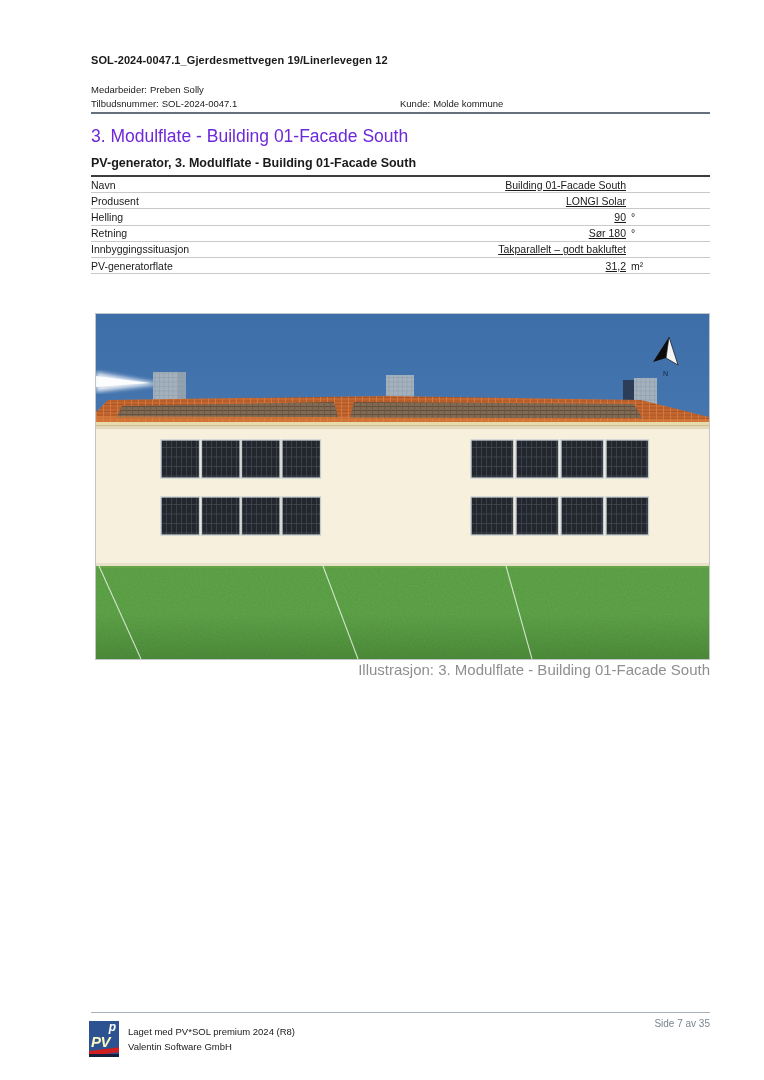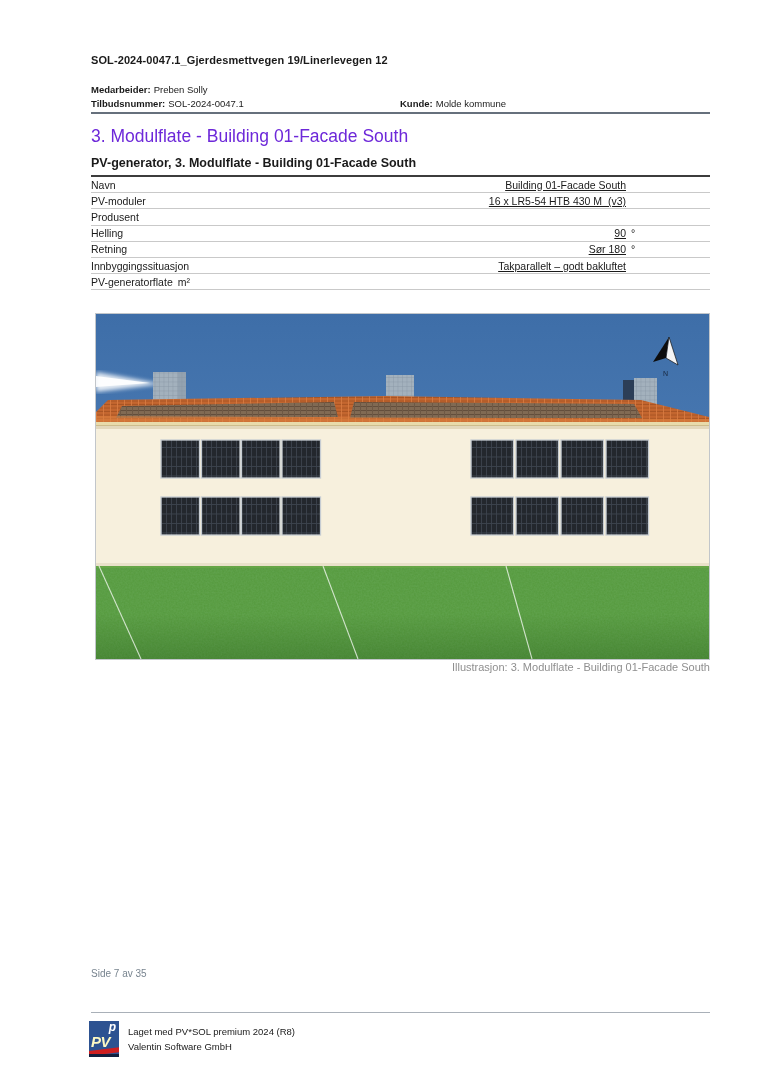--- a/index.html
+++ b/index.html
@@ -7,21 +7,21 @@
     position:relative; width:764px; height:1080px; margin:0 auto;
     background:#ffffff; overflow:hidden;
     font-family:"Liberation Sans", sans-serif; color:#1a1a1a;
   }
   .content { position:absolute; left:91px; width:619px; }
 
   .doc-title { top:54px; font-size:11px; font-weight:bold; letter-spacing:0.1px; }
 
   .meta-line1 { top:84px; font-size:9.5px; }
   .meta-line2 { top:98px; font-size:9.5px; }
-  .b { font-weight:bold; margin-right:3px;margin-top:28px; }
+  .b { font-weight:normal; margin-right:3px;margin-top:28px; }
   .kunde { position:absolute; left:309px; top:0; white-space:nowrap; }
 
   .rule-header { top:112px; height:2px; background:#66707c; }
 
   .section-heading { top:126px; font-size:17.5px; color:#6d28d9; }
   .section-subheading { top:156px; font-size:12.5px; font-weight:bold; }
 
   .data-table { top:175px; border-top:2.5px solid #3c3c3c; font-size:10.5px; }
   .t-row {
     display:flex; align-items:center; height:16.2px;
@@ -31,40 +31,40 @@
   .t-value { flex:1 1 auto; text-align:right; white-space:pre;text-decoration:underline; }
   .t-unit  { flex:0 0 22px; padding-left:5px; white-space:nowrap; }
 
   .scene-frame {
     position:absolute; left:95px; top:313px; width:613px; height:345px;
     border:1px solid #c2c6ca; background:#4477b0;
   }
   .scene-frame svg { display:block; }
 
   .illustration-caption {
-    top:661px; font-size:11px; color:#8f8f8f; text-align:right;
+    top:661px; font-size:15px; color:#8f8f8f; text-align:right;
   }
 
   .rule-footer { top:1012px; height:1px; background:#a9b0b8; }
 
   .pvsol-logo {
     position:absolute; left:89px; top:1021px; width:30px; height:36px;
     background:#2d5291; overflow:hidden;
   }
   .logo-sup { position:absolute; right:3px; top:-1px; color:#ffffff;
     font-style:italic; font-size:12px; font-weight:bold; }
   .logo-pv { position:absolute; left:2px; bottom:7px; color:#fef9c3;
     font-style:italic; font-weight:bold; font-size:15px; letter-spacing:-0.5px; }
   .logo-red { position:absolute; left:-2px; bottom:3px; width:36px; height:5px;
     background:#cf1f1f; transform:skewY(-7deg); }
   .logo-navy { position:absolute; left:0; bottom:0; width:100%; height:3px;
     background:#121f3d; }
 
   .footer-text { position:absolute; left:128px; top:1024px; font-size:9.5px; line-height:15px; }
-  .page-indicator { top:968px; font-size:10px; color:#78848f; text-align:left; }
+  .page-indicator { top:1018px; font-size:10px; color:#78848f; text-align:right; }
 </style>
 </head>
 <body>
 
 <div class="page">
 
   <div class="content doc-title">SOL-2024-0047.1_Gjerdesmettvegen 19/Linerlevegen 12</div>
 
   <div class="content meta-line1">
     <span class="b">Medarbeider:</span><span>Preben Solly</span>
@@ -81,45 +81,42 @@
   <div class="content section-heading">3. Modulflate - Building 01-Facade South</div>
   <div class="content section-subheading">PV-generator, 3. Modulflate - Building 01-Facade South</div>
 
   <div class="content data-table">
     <div class="t-row">
       <span class="t-label">Navn</span>
       <span class="t-value">Building 01-Facade South</span>
       <span class="t-unit"></span>
     </div>
     <div class="t-row">
-      <span class="t-label">PV-moduler</span>
-      <span class="t-value">16 x LR5-54 HTB 430 M  (v3)</span>
-      <span class="t-unit"></span>
-    </div>
-    <div class="t-row">
       <span class="t-label">Produsent</span>
+      <span class="t-value">LONGI Solar</span>
       <span class="t-unit"></span>
     </div>
     <div class="t-row">
       <span class="t-label">Helling</span>
       <span class="t-value">90</span>
       <span class="t-unit">°</span>
     </div>
     <div class="t-row">
       <span class="t-label">Retning</span>
       <span class="t-value">Sør 180</span>
       <span class="t-unit">°</span>
     </div>
     <div class="t-row">
       <span class="t-label">Innbyggingssituasjon</span>
       <span class="t-value">Takparallelt – godt bakluftet</span>
       <span class="t-unit"></span>
     </div>
     <div class="t-row">
       <span class="t-label">PV-generatorflate</span>
+      <span class="t-value">31,2</span>
       <span class="t-unit">m²</span>
     </div>
   </div>
 
   <div class="scene-frame">
     <svg viewBox="0 0 613 345" width="613" height="345" xmlns="http://www.w3.org/2000/svg">
       <defs>
         <linearGradient id="sky" x1="0" y1="0" x2="0" y2="1">
           <stop offset="0" stop-color="#3e6ea8"></stop>
           <stop offset="0.65" stop-color="#4a7ab3"></stop>

